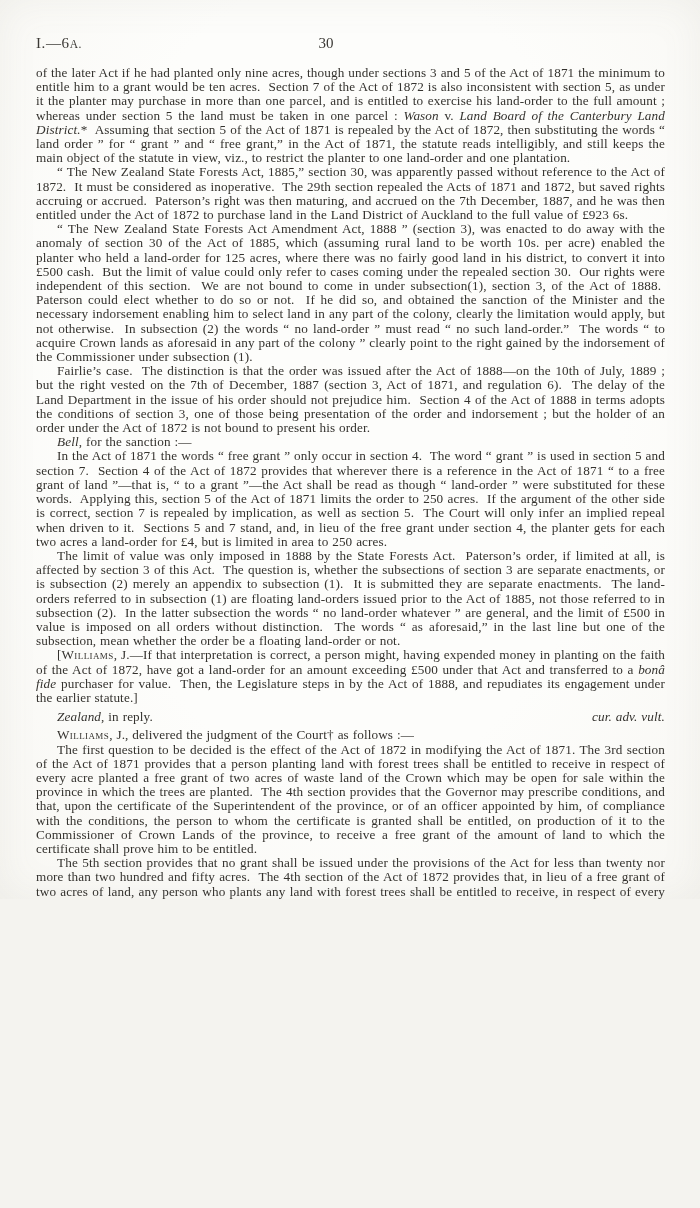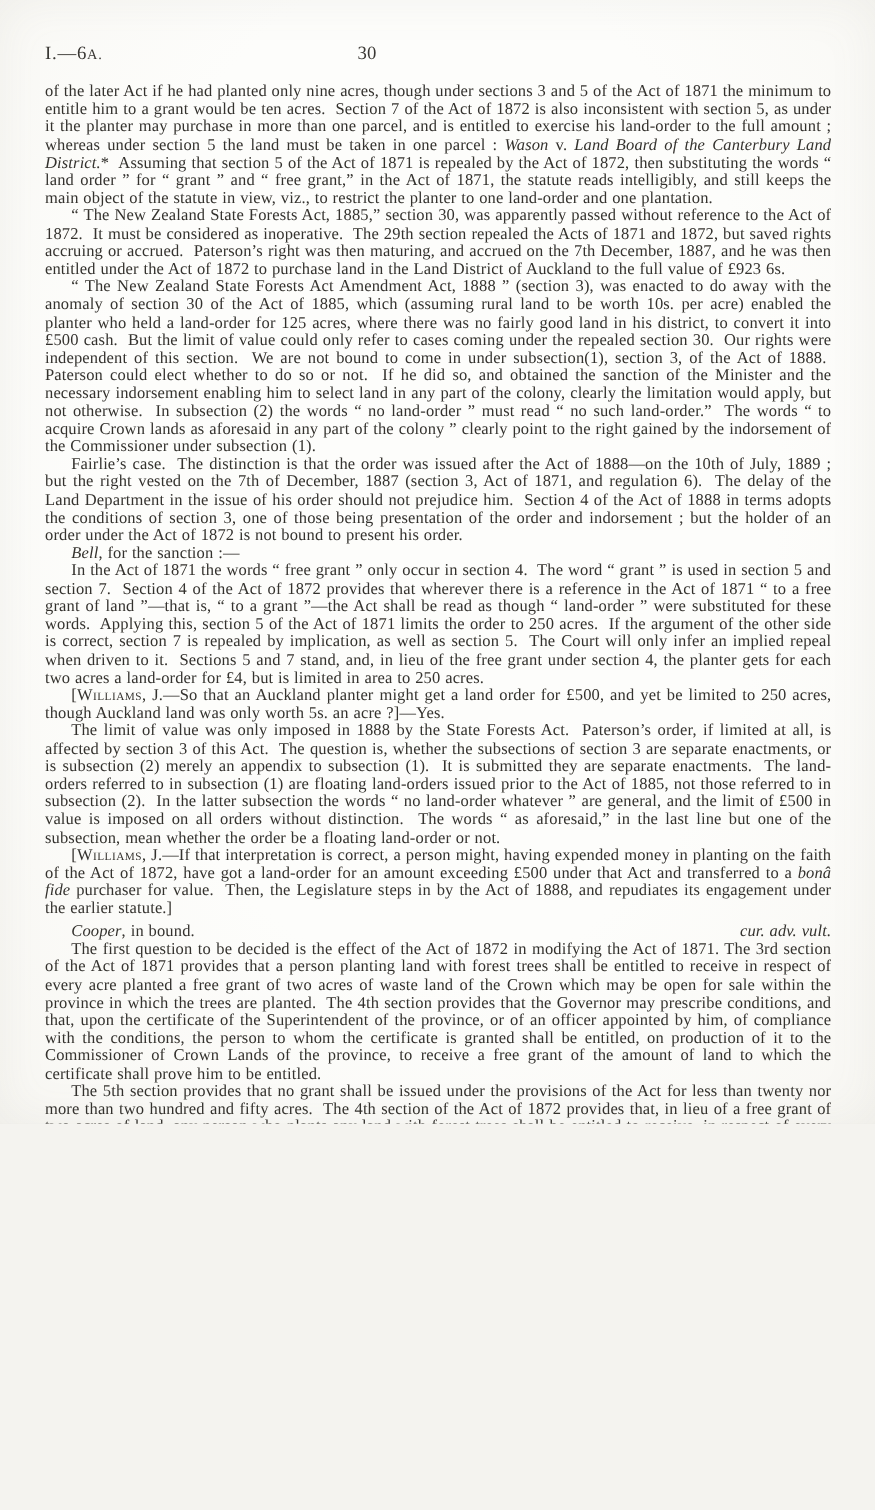--- a/index.html
+++ b/index.html
@@ -15,21 +15,21 @@
     color: #35332f;
     overflow: hidden;
     box-shadow: inset 0 0 40px rgba(120,115,100,0.08);
   }
   .page-header {
     position: absolute; top: 35px; left: 36px; right: 35px; height: 20px;
     font-size: 15px; color: #3a3834;
   }
   .header-series { position: absolute; left: 0; top: 0; letter-spacing: 0.6px; }
   .header-series .suffix { font-size: 11.5px; }
-  .header-pagenum { position: absolute; left: 250px; width: 80px; top: 0; }
+  .header-pagenum { position: absolute; left: 250px; width: 80px; text-align: center; top: 0; }
   .body-text {
     position: absolute; top: 66px; left: 36px; width: 629px;
     font-size: 13.2px; line-height: 14.2px;
     letter-spacing: 0.12px; word-spacing: 0.4px;
     color: #34322e;
     text-align: justify;
   }
   .body-text p { text-align: justify; }
   .body-text p.indent { text-indent: 21px; }
   .body-text p.spaced { margin-top: 4.5px; }
@@ -57,24 +57,24 @@
     <span class="header-pagenum">30</span>
   </div>
 
   <div class="body-text" id="paragraphs">
       <p class="noindent"><span class="rm">of the later Act if he had planted only nine acres, though under sections 3 and 5 of the Act of 1871 the minimum to entitle him to a grant would be ten acres.&nbsp; Section 7 of the Act of 1872 is also inconsistent with section 5, as under it the planter may purchase in more than one parcel, and is entitled to exercise his land-order to the full amount ; whereas under section 5 the land must be taken in one parcel : </span><span class="it">Wason</span><span class="rm"> v. </span><span class="it">Land Board of the Canterbury Land District.</span><span class="rm">*&nbsp; Assuming that section 5 of the Act of 1871 is repealed by the Act of 1872, then substituting the words “ land order ” for “ grant ” and “ free grant,” in the Act of 1871, the statute reads intelligibly, and still keeps the main object of the statute in view, viz., to restrict the planter to one land-order and one plantation.</span></p>
       <p class="indent"><span class="rm">“ The New Zealand State Forests Act, 1885,” section 30, was apparently passed without reference to the Act of 1872.&nbsp; It must be considered as inoperative.&nbsp; The 29th section repealed the Acts of 1871 and 1872, but saved rights accruing or accrued.&nbsp; Paterson’s right was then maturing, and accrued on the 7th December, 1887, and he was then entitled under the Act of 1872 to purchase land in the Land District of Auckland to the full value of £923 6s.</span></p>
       <p class="indent"><span class="rm">“ The New Zealand State Forests Act Amendment Act, 1888 ” (section 3), was enacted to do away with the anomaly of section 30 of the Act of 1885, which (assuming rural land to be worth 10s. per acre) enabled the planter who held a land-order for 125 acres, where there was no fairly good land in his district, to convert it into £500 cash.&nbsp; But the limit of value could only refer to cases coming under the repealed section 30.&nbsp; Our rights were independent of this section.&nbsp; We are not bound to come in under subsection(1), section 3, of the Act of 1888.&nbsp; Paterson could elect whether to do so or not.&nbsp; If he did so, and obtained the sanction of the Minister and the necessary indorsement enabling him to select land in any part of the colony, clearly the limitation would apply, but not otherwise.&nbsp; In subsection (2) the words “ no land-order ” must read “ no such land-order.”&nbsp; The words “ to acquire Crown lands as aforesaid in any part of the colony ” clearly point to the right gained by the indorsement of the Commissioner under subsection (1).</span></p>
       <p class="indent"><span class="rm">Fairlie’s case.&nbsp; The distinction is that the order was issued after the Act of 1888—on the 10th of July, 1889 ; but the right vested on the 7th of December, 1887 (section 3, Act of 1871, and regulation 6).&nbsp; The delay of the Land Department in the issue of his order should not prejudice him.&nbsp; Section 4 of the Act of 1888 in terms adopts the conditions of section 3, one of those being presentation of the order and indorsement ; but the holder of an order under the Act of 1872 is not bound to present his order.</span></p>
       <p class="indent"><span class="it">Bell</span><span class="rm">, for the sanction :—</span></p>
       <p class="indent"><span class="rm">In the Act of 1871 the words “ free grant ” only occur in section 4.&nbsp; The word “ grant ” is used in section 5 and section 7.&nbsp; Section 4 of the Act of 1872 provides that wherever there is a reference in the Act of 1871 “ to a free grant of land ”—that is, “ to a grant ”—the Act shall be read as though “ land-order ” were substituted for these words.&nbsp; Applying this, section 5 of the Act of 1871 limits the order to 250 acres.&nbsp; If the argument of the other side is correct, section 7 is repealed by implication, as well as section 5.&nbsp; The Court will only infer an implied repeal when driven to it.&nbsp; Sections 5 and 7 stand, and, in lieu of the free grant under section 4, the planter gets for each two acres a land-order for £4, but is limited in area to 250 acres.</span></p>
-      <p class="indent"><span class="rm">[</span><span class="sc">Williams</span><span class="rm">, J.—So that an Auckland planter might get a land order for £500, and yet be limited to 250 acres, though Auckland land was only worth 5s. an acre ?]—Yes.</span></p>
       <p class="indent"><span class="rm">The limit of value was only imposed in 1888 by the State Forests Act.&nbsp; Paterson’s order, if limited at all, is affected by section 3 of this Act.&nbsp; The question is, whether the subsections of section 3 are separate enactments, or is subsection (2) merely an appendix to subsection (1).&nbsp; It is submitted they are separate enactments.&nbsp; The land-orders referred to in subsection (1) are floating land-orders issued prior to the Act of 1885, not those referred to in subsection (2).&nbsp; In the latter subsection the words “ no land-order whatever ” are general, and the limit of £500 in value is imposed on all orders without distinction.&nbsp; The words “ as aforesaid,” in the last line but one of the subsection, mean whether the order be a floating land-order or not.</span></p>
       <p class="indent"><span class="rm">[</span><span class="sc">Williams</span><span class="rm">, J.—If that interpretation is correct, a person might, having expended money in planting on the faith of the Act of 1872, have got a land-order for an amount exceeding £500 under that Act and transferred to a </span><span class="it">bonâ fide</span><span class="rm"> purchaser for value.&nbsp; Then, the Legislature steps in by the Act of 1888, and repudiates its engagement under the earlier statute.]</span></p>
-      <p class="indent spaced"><span class="right-note">cur. adv. vult.</span><span class="it">Cooper</span><span class="rm">, in bound.</span></p>
+      <p class="indent spaced"><span class="right-note">cur. adv. vult.</span><span class="it">Zealand</span><span class="rm">, in reply.</span></p>
+      <p class="indent spaced"><span class="sc">Williams</span><span class="rm">, J., delivered the judgment of the Court† as follows :—</span></p>
       <p class="indent"><span class="rm">The first question to be decided is the effect of the Act of 1872 in modifying the Act of 1871. The 3rd section of the Act of 1871 provides that a person planting land with forest trees shall be entitled to receive in respect of every acre planted a free grant of two acres of waste land of the Crown which may be open for sale within the province in which the trees are planted.&nbsp; The 4th section provides that the Governor may prescribe conditions, and that, upon the certificate of the Superintendent of the province, or of an officer appointed by him, of compliance with the conditions, the person to whom the certificate is granted shall be entitled, on production of it to the Commissioner of Crown Lands of the province, to receive a free grant of the amount of land to which the certificate shall prove him to be entitled.</span></p>
       <p class="indent"><span class="rm">The 5th section provides that no grant shall be issued under the provisions of the Act for less than twenty nor more than two hundred and fifty acres.&nbsp; The 4th section of the Act of 1872 provides that, in lieu of a free grant of two acres of land, any person who plants any land with forest trees shall be entitled to receive, in respect of every acre so planted, a land-order in the form in the schedule to the Act, which shall authorise such person to purchase, to such amount, not exceeding £4 for every acre so planted, as shall be fixed by the Superintendent and Provincial Council, any of</span></p>
     </div>
 
   <div class="footnote-rule"></div>
 
   <div class="footnotes">
     <span class="fn-citation">* N.Z.L.R., S.C. 300.</span><span class="fn-judges">† Williams, Denniston, and Conolly, JJ.</span>
   </div>
 

